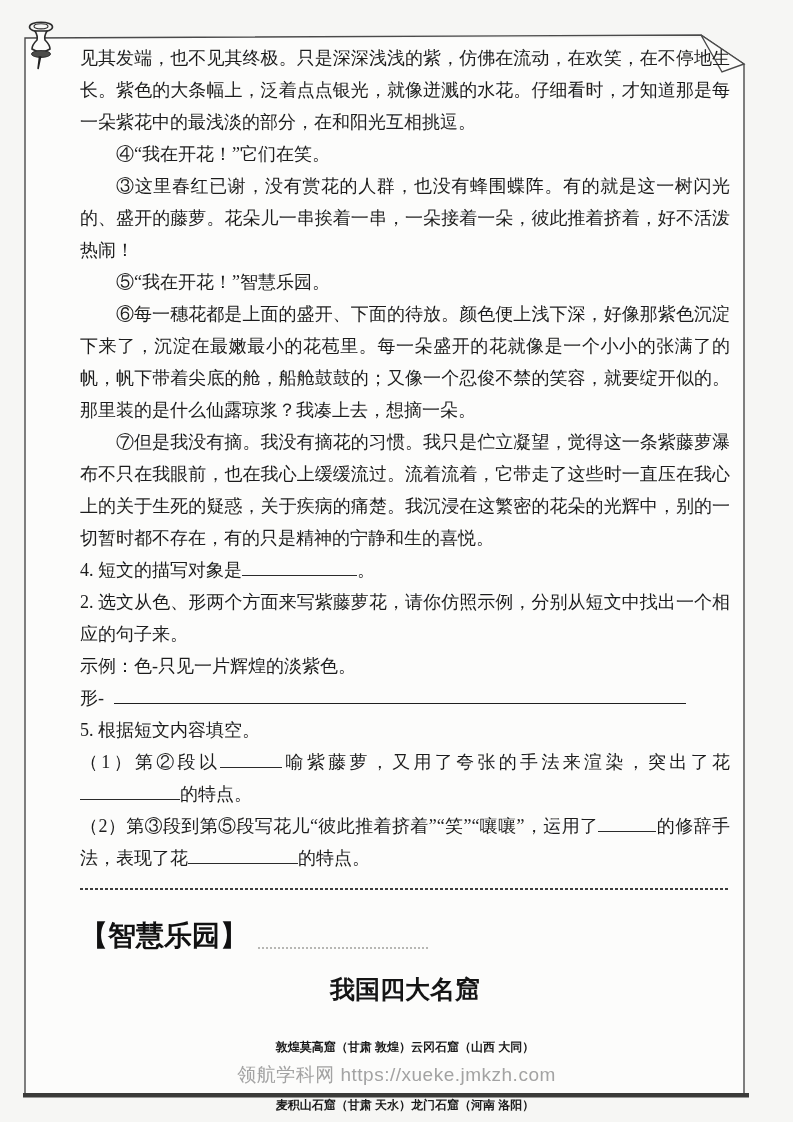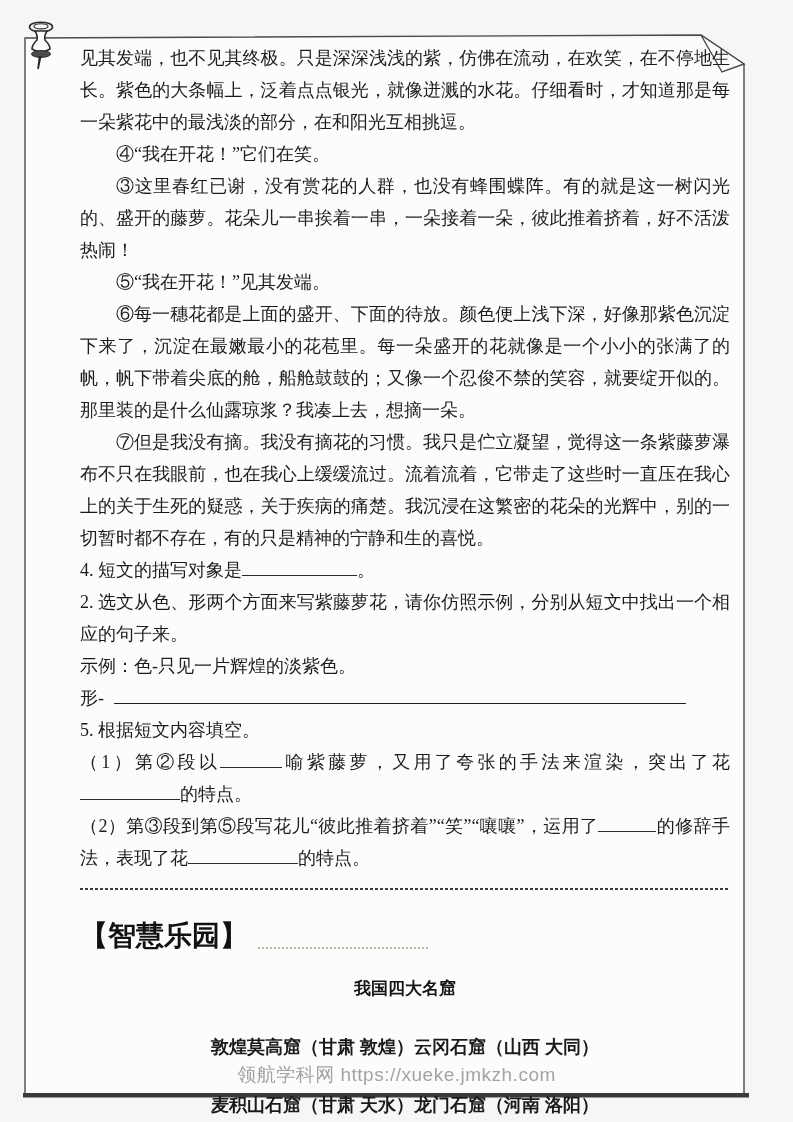--- a/index.html
+++ b/index.html
@@ -45,25 +45,25 @@
     font-family:"Liberation Sans","DejaVu Sans",sans-serif;
   }
   .wisdom-header{
     font-weight:bold;font-size:28px;line-height:26px;color:#111;
   }
   .dotted-trail{
     display:inline-block;width:170px;height:4px;margin-left:10px;
     border-bottom:2px dotted #b7b7b4;
   }
   .wisdom-title{
-    margin-top:24px;text-align:center;font-weight:bold;font-size:17px;
+    margin-top:24px;text-align:center;font-weight:bold;font-size:25px;
     font-family:"Liberation Sans","DejaVu Sans",sans-serif;color:#151515;
   }
   .wisdom-line{
-    margin-top:26px;text-align:center;font-weight:bold;font-size:18px;
+    margin-top:26px;text-align:center;font-weight:bold;font-size:12px;
     font-family:"Liberation Sans","DejaVu Sans",sans-serif;color:#1a1a1a;
   }
   .watermark{
     position:absolute;left:0;right:0;top:1062px;text-align:center;
     font-family:"Liberation Sans","DejaVu Sans",sans-serif;
     font-size:19px;color:#a3a3a3;letter-spacing:.5px;
   }
   .pushpin{position:absolute;left:24px;top:20px;}
 </style>
 </head>
@@ -83,21 +83,21 @@
   <path d="M11,11 Q14,16 13,20 Q8,25 8,29 Q17,35 26,29 Q26,25 21,20 Q20,16 23,11 Z" fill="#fbfbfa" stroke="#2c2c2c" stroke-width="1.6"></path>
   <ellipse cx="17" cy="34" rx="9.5" ry="3.4" fill="#4c4c4a" stroke="#2c2c2c" stroke-width="1"></ellipse>
   <path d="M16.5,37 L14,49 L15.5,37 Z" fill="#222" stroke="#222" stroke-width="1.6"></path>
 </svg>
 
 <div class="content">
 
   <p class="para">见其发端，也不见其终极。只是深深浅浅的紫，仿佛在流动，在欢笑，在不停地生长。紫色的大条幅上，泛着点点银光，就像迸溅的水花。仔细看时，才知道那是每一朵紫花中的最浅淡的部分，在和阳光互相挑逗。</p>
   <p class="para indent">④“我在开花！”它们在笑。</p>
   <p class="para indent">③这里春红已谢，没有赏花的人群，也没有蜂围蝶阵。有的就是这一树闪光的、盛开的藤萝。花朵儿一串挨着一串，一朵接着一朵，彼此推着挤着，好不活泼热闹！</p>
-  <p class="para indent">⑤“我在开花！”见其发端。</p>
+  <p class="para indent">⑤“我在开花！”智慧乐园。</p>
   <p class="para indent">⑥每一穗花都是上面的盛开、下面的待放。颜色便上浅下深，好像那紫色沉淀下来了，沉淀在最嫩最小的花苞里。每一朵盛开的花就像是一个小小的张满了的帆，帆下带着尖底的舱，船舱鼓鼓的；又像一个忍俊不禁的笑容，就要绽开似的。那里装的是什么仙露琼浆？我凑上去，想摘一朵。</p>
   <p class="para indent">⑦但是我没有摘。我没有摘花的习惯。我只是伫立凝望，觉得这一条紫藤萝瀑布不只在我眼前，也在我心上缓缓流过。流着流着，它带走了这些时一直压在我心上的关于生死的疑惑，关于疾病的痛楚。我沉浸在这繁密的花朵的光辉中，别的一切暂时都不存在，有的只是精神的宁静和生的喜悦。</p>
 
   <div class="qline">
     <span>4. 短文的描写对象是</span><span class="blank w115"></span><span>。</span>
   </div>
 
   <div class="qline">2. 选文从色、形两个方面来写紫藤萝花，请你仿照示例，分别从短文中找出一个相应的句子来。</div>
 
   <div class="qline">示例：色-只见一片辉煌的淡紫色。</div>

